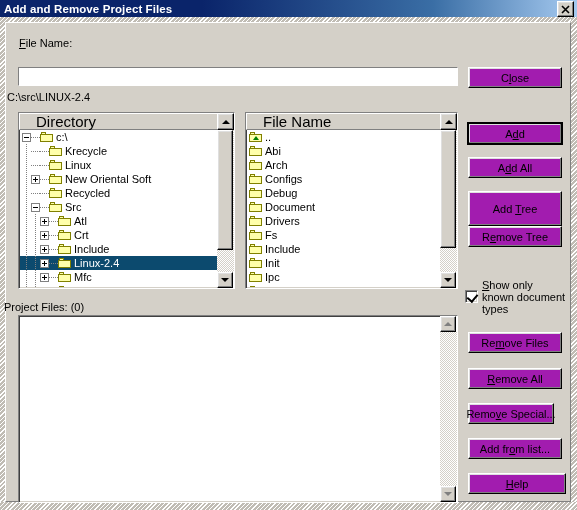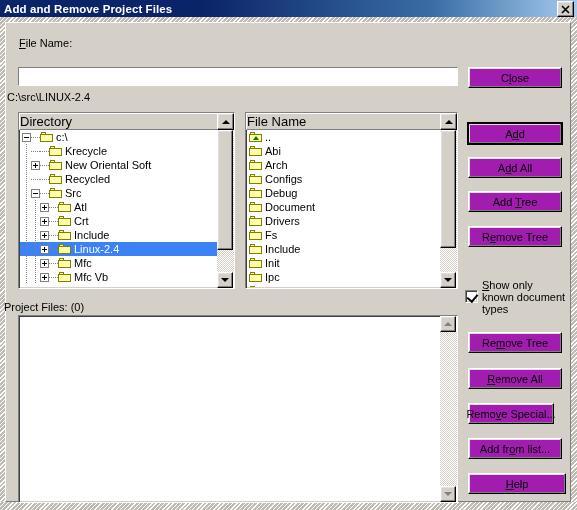--- a/index.html
+++ b/index.html
@@ -95,21 +95,21 @@
   
   .lb-head{
     position:absolute;left:0;top:0;right:0;height:17px;
     background:#d4d0c8;
     border-top:1px solid #ffffff;
     border-left:1px solid #ffffff;
     border-right:1px solid #808080;
     border-bottom:1px solid #808080;
     box-sizing:border-box;
     display:flex;align-items:center;
-    font-size:13px;color:#000;padding-left:0;
+    font-size:15px;color:#000;padding-left:16px;
   }
   .lb-head-btn{
     position:absolute;right:0;top:0;width:17px;height:17px;
     background:#d4d0c8;
     border:1px solid;
     border-color:#ffffff #000000 #000000 #ffffff;
     box-shadow:inset -1px -1px 0 #808080, inset 1px 1px 0 #dfdfdf;
     box-sizing:border-box;
     display:flex;align-items:center;justify-content:center;
   }
@@ -117,21 +117,21 @@
   .lb-body{
     position:absolute;left:0;right:0;bottom:0;
     background:#ffffff;
     overflow:hidden;
   }
   .row{
     height:14px;display:flex;align-items:center;
     font-size:11px;color:#000;white-space:nowrap;
     padding-left:2px;
   }
-  .row.sel{background:#3b82f6;color:#ffffff;}
+  .row.sel{background:#0c4a6e;color:#ffffff;}
   .row .rowlabel{padding-left:2px;}
   
   .folder{
     width:14px;height:12px;position:relative;flex:0 0 14px;
   }
   .folder::before{
     content:"";position:absolute;left:1px;top:1px;width:5px;height:2px;
     background:#ffffaa;border:1px solid #808000;border-bottom:none;
     box-sizing:border-box;
   }
@@ -278,20 +278,27 @@
             </div>
             <div class="row">
               <span class="vline"></span>
               <span class="dots"></span>
               <span class="dots"></span>
               <span class="folder"></span>
               <span class="rowlabel">Krecycle</span>
             </div>
             <div class="row">
               <span class="vline"></span>
+              <span class="dots"></span>
+              <span class="dots"></span>
+              <span class="folder"></span>
+              <span class="rowlabel">Linux</span>
+            </div>
+            <div class="row">
+              <span class="vline"></span>
               <span class="pm plus"></span>
               <span class="dots"></span>
               <span class="folder"></span>
               <span class="rowlabel">New Oriental Soft</span>
             </div>
             <div class="row">
               <span class="vline"></span>
               <span class="dots"></span>
               <span class="dots"></span>
               <span class="folder"></span>
@@ -459,39 +466,39 @@
     </div>
 
     <div class="btn default" style="left:467px;top:105px;width:96px;height:23px;">
       <span><span>A</span><u>d</u><span>d</span></span>
     </div>
 
     <div class="btn" style="left:468px;top:140px;width:94px;height:21px;">
       <span><span>A</span><u>d</u><span>d All</span></span>
     </div>
 
-    <div class="btn" style="left:468px;top:174px;width:94px;height:21px;">
+    <div class="btn" style="left:468px;top:174px;width:94px;height:35px;">
       <span><span>Add </span><u>T</u><span>ree</span></span>
     </div>
 
     <div class="btn" style="left:468px;top:209px;width:94px;height:21px;">
       <span><span>R</span><u>e</u><span>move Tree</span></span>
     </div>
 
     <div class="cb-box" style="left:465px;top:273px;">
       <span class="cb-check"></span>
     </div>
     <div class="cb-text" style="left:482px;top:262px;width:92px;">
       <div><span></span><u>S</u><span>how only</span></div>
       <div>known document</div>
       <div>types</div>
     </div>
 
     <div class="btn" style="left:468px;top:315px;width:94px;height:21px;">
-      <span><span>Re</span><u>m</u><span>ove Tree</span></span>
+      <span><span>Re</span><u>m</u><span>ove Files</span></span>
     </div>
 
     <div class="btn" style="left:468px;top:351px;width:94px;height:21px;">
       <span><span></span><u>R</u><span>emove All</span></span>
     </div>
 
     <div class="btn" style="left:468px;top:386px;width:86px;height:21px;">
       <span><span>Remo</span><u>v</u><span>e Special...</span></span>
     </div>
 

